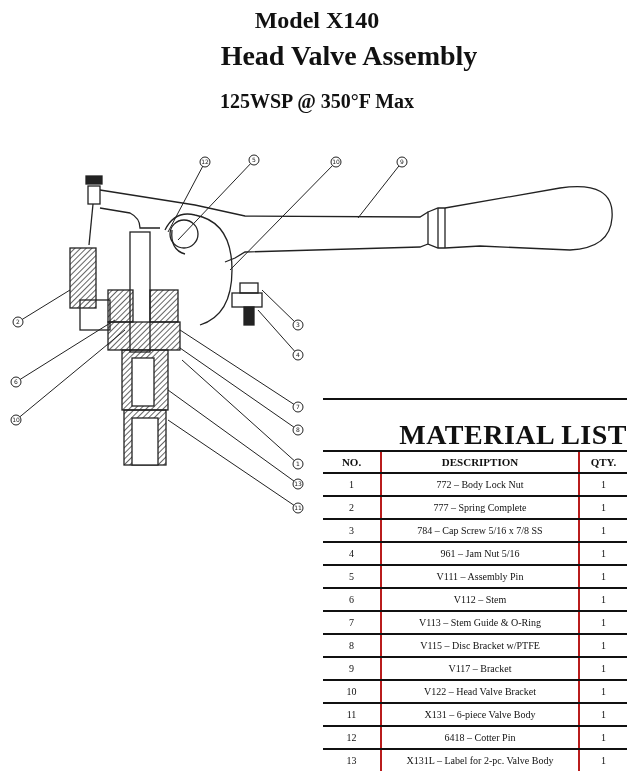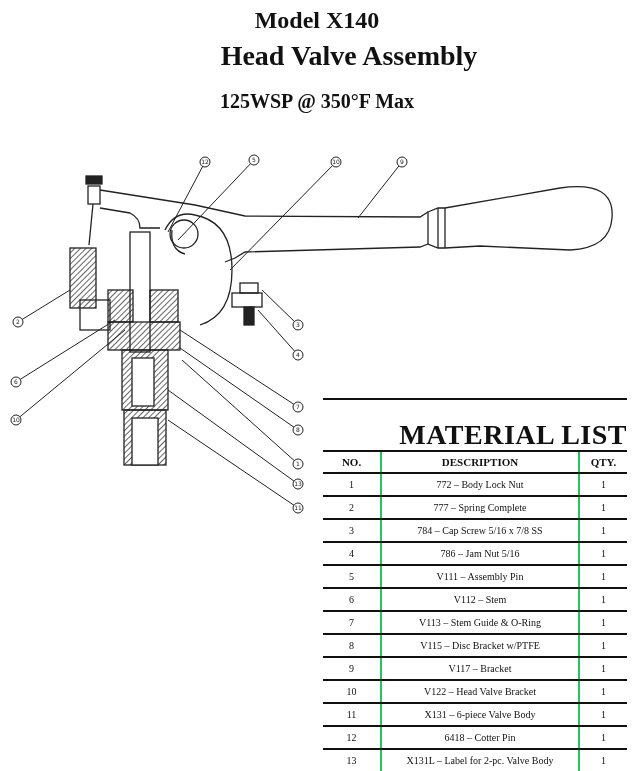--- a/index.html
+++ b/index.html
@@ -7,21 +7,21 @@
   .title { position:absolute; left:0; width:634px; text-align:center; font-weight:bold; }
   .t1 { top:6px; font-size:24px; line-height:28px; }
   .t2 { top:42px; font-size:28px; line-height:28px;padding-left:32px; }
   .t3 { top:92px; font-size:20px; line-height:18px; }
   svg.diagram { position:absolute; left:0; top:140px; }
   .ml { position:absolute; left:323px; top:398px; width:304px; }
   .ml-title { font-size:28px; font-weight:bold; text-align:right; line-height:30px; border-top:2px solid #111; border-bottom:2px solid #111; padding:20px 0 0 0; letter-spacing:0.5px; }
   table { border-collapse:collapse; width:304px; }
   th { font-size:11px; font-weight:bold; height:20px; border-bottom:2px solid #111; text-align:center; padding:0; }
   td { font-size:10px; height:21px; border-bottom:2px solid #111; text-align:center; padding:0; }
-  th + th, td + td { border-left:2px solid #22c55e; }
+  th + th, td + td { border-left:2px solid #b91c1c; }
   col.c1 { width:58px; } col.c2 { width:198px; } col.c3 { width:48px; }
   .callout text { font-family:"DejaVu Sans", sans-serif; font-size:6px; }
 </style>
 </head>
 <body>
 
 <div class="title t1">Model X140</div>
 <div class="title t2">Head Valve Assembly</div>
 <div class="title t3">125WSP @ 350°F Max</div>
 
@@ -169,21 +169,21 @@
           <td>777 – Spring Complete</td>
           <td>1</td>
         </tr>
       <tr>
           <td>3</td>
           <td>784 – Cap Screw 5/16 x 7/8 SS</td>
           <td>1</td>
         </tr>
       <tr>
           <td>4</td>
-          <td>786 – Jam Nut 5/16</td>
+          <td>961 – Jam Nut 5/16</td>
           <td>1</td>
         </tr>
       <tr>
           <td>5</td>
           <td>V111 – Assembly Pin</td>
           <td>1</td>
         </tr>
       <tr>
           <td>6</td>
           <td>V112 – Stem</td>

